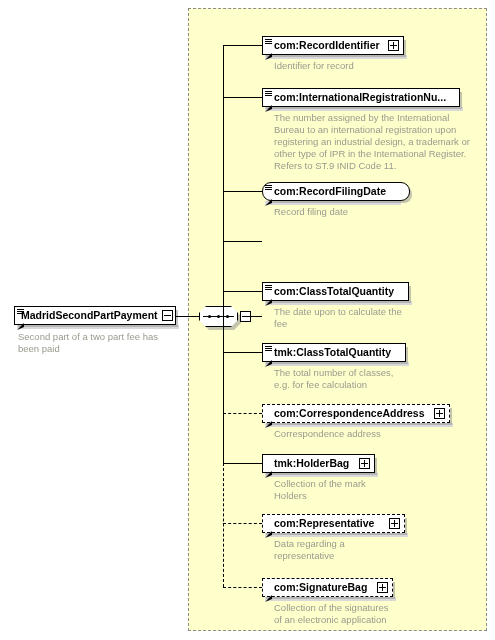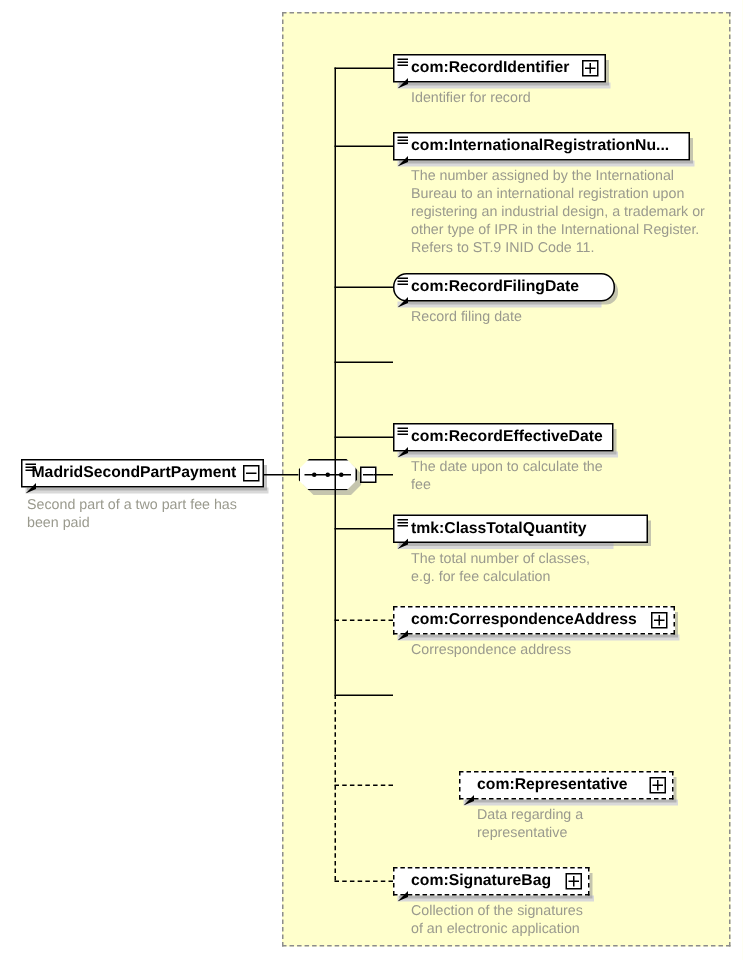--- a/index.html
+++ b/index.html
@@ -234,30 +234,30 @@
       <span class="glyph-lines">
           <i></i>
           <i></i>
           <i></i>
         </span>
       <span class="glyph-arrow">
         <svg width="7" height="7" viewBox="0 0 7 7">
             <path d="M0 7 L7 0 L7 4 Z" fill="#000"></path>
           </svg>
       </span>
-      <span class="nodelabel" style="flex:1;">com:RecordEffectiveDate</span>
+      <span class="nodelabel" style="flex:1;">com:ClassTotalQuantity</span>
     </div>
     <div class="desc" style="left:12px;top:24px;width:175px;">The date upon to calculate the
 fee</div>
   </div>
 
   <div class="ln h" style="left:223px;top:352px;width:39px;"></div>
   <div class="node" style="left:262px;top:343px;">
     <div class="underline-shadow" style="left:3px;top:19px;width:144px;"></div>
-    <div class="nodebox" style="width:170px;">
+    <div class="nodebox" style="width:144px;">
       <span class="glyph-lines">
           <i></i>
           <i></i>
           <i></i>
         </span>
       <span class="glyph-arrow">
         <svg width="7" height="7" viewBox="0 0 7 7">
             <path d="M0 7 L7 0 L7 4 Z" fill="#000"></path>
           </svg>
       </span>
@@ -276,23 +276,37 @@
             <path d="M0 7 L7 0 L7 4 Z" fill="#000"></path>
           </svg>
       </span>
       <span class="nodelabel" style="flex:1;">com:CorrespondenceAddress</span>
       <span class="expander plus"></span>
     </div>
     <div class="desc" style="left:12px;top:24px;width:215px;">Correspondence address</div>
   </div>
 
   <div class="ln h" style="left:223px;top:463px;width:39px;"></div>
+  <div class="node" style="left:262px;top:454px;">
+    <div class="underline-shadow" style="left:3px;top:19px;width:113px;"></div>
+    <div class="nodebox" style="width:113px;">
+      <span class="glyph-arrow">
+        <svg width="7" height="7" viewBox="0 0 7 7">
+            <path d="M0 7 L7 0 L7 4 Z" fill="#000"></path>
+          </svg>
+      </span>
+      <span class="nodelabel" style="flex:1;">tmk:HolderBag</span>
+      <span class="expander plus"></span>
+    </div>
+    <div class="desc" style="left:12px;top:24px;width:175px;">Collection of the mark
+Holders</div>
+  </div>
 
   <div class="lnd h" style="left:223px;top:523px;width:39px;"></div>
-  <div class="node" style="left:262px;top:514px;margin-left:44px;">
+  <div class="node" style="left:262px;top:514px;">
     <div class="underline-shadow" style="left:3px;top:19px;width:143px;"></div>
     <div class="nodebox dashed" style="width:143px;">
       <span class="glyph-arrow">
         <svg width="7" height="7" viewBox="0 0 7 7">
             <path d="M0 7 L7 0 L7 4 Z" fill="#000"></path>
           </svg>
       </span>
       <span class="nodelabel" style="flex:1;">com:Representative</span>
       <span class="expander plus"></span>
     </div>

